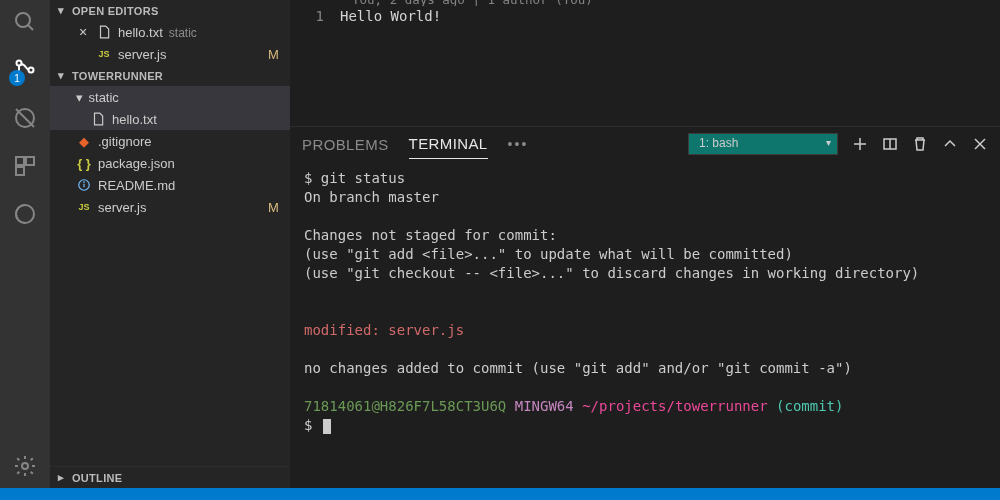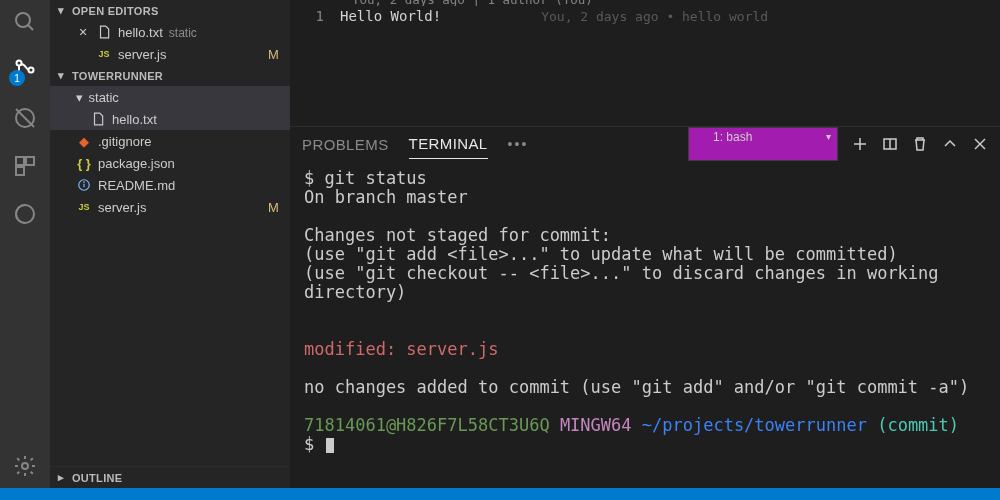--- a/index.html
+++ b/index.html
@@ -33,28 +33,28 @@
 .code-line { display:flex; align-items:center; font-family:Consolas,monospace; font-size:14px; height:20px; }
 .gutter { width:50px; text-align:right; color:#858585; padding-right:16px; }
 .code-text { color:#d4d4d4; }
 .inline-blame { color:#5a5a5a; margin-left:100px; font-size:13px; }
 .panel { flex:1; background:#1e1e1e; border-top:1px solid #2d2d2d; display:flex; flex-direction:column; margin-top:100px; }
 .panel-tabs { display:flex; align-items:center; height:34px; padding:0 12px; gap:20px; }
 .ptab { font-size:15px; color:#8a8a8a; letter-spacing:0.4px; cursor:pointer; padding:6px 0; }
 .ptab.active { color:#e7e7e7; border-bottom:1px solid #e7e7e7; }
 .p-dots { color:#8a8a8a; cursor:pointer; font-size:14px; letter-spacing:2px; }
 .panel-right { margin-left:auto; display:flex; align-items:center; gap:14px; }
-.term-select { background:#a21caf; color:#cccccc; border:1px solid #3c3c3c; font-size:12px; padding:2px 24px 2px 24px; height:34px; position:relative; cursor:pointer; min-width:150px;}
+.term-select { background:#0f766e; color:#cccccc; border:1px solid #3c3c3c; font-size:12px; padding:2px 24px 2px 10px; height:22px; position:relative; cursor:pointer; min-width:150px;}
 .term-select::after { content:"▾"; position:absolute; right:6px; top:3px; color:#cccccc; font-size:10px; }
 .p-icon { width:16px; height:16px; color:#cccccc; cursor:pointer; display:flex; align-items:center; justify-content:center; }
-.terminal { flex:1; padding:8px 14px; font-family:Consolas,monospace; font-size:17px; line-height:19px; color:#cccccc; overflow:hidden; }
+.terminal { flex:1; padding:8px 14px; font-family:Consolas,monospace; font-size:14px; line-height:19px; color:#cccccc; overflow:hidden; }
 .terminal .red { color:#d16969;margin-top:33px; }
 .terminal .green { color:#6a9955; }
 .terminal .magenta { color:#c586c0; }
-.terminal .yellow { color:#3b82f6;text-align:right; }
+.terminal .yellow { color:#ec4899;text-align:right; }
 .terminal .cyan { color:#4ec9b0; }
 .cursor { display:inline-block; width:8px; height:15px; background:#cccccc; vertical-align:middle; margin-left:2px;}
 .status-bar { height:12px; background:#007acc; }
 </style>
 </head>
 <body>
 
 <div class="app">
   <div class="activity-bar">
     <div class="ab-top">
@@ -171,21 +171,20 @@
         <span>OUTLINE</span>
       </div>
   </div>
 
   <div class="main">
     <div class="editor">
       <div class="blame-header">You, 2 days ago | 1 author (You)</div>
       <div class="code-line">
         <span class="gutter">1</span>
         <span class="code-text">Hello World!</span>
-        <span class="inline-blame">You, 2 days ago • hello world</span>
       </div>
     </div>
 
     <div class="panel">
       <div class="panel-tabs">
         <span class="ptab">PROBLEMS</span>
         <span class="ptab active">TERMINAL</span>
         <span class="p-dots">•••</span>
         <div class="panel-right">
           <div class="term-select"><span>1: bash</span></div>

